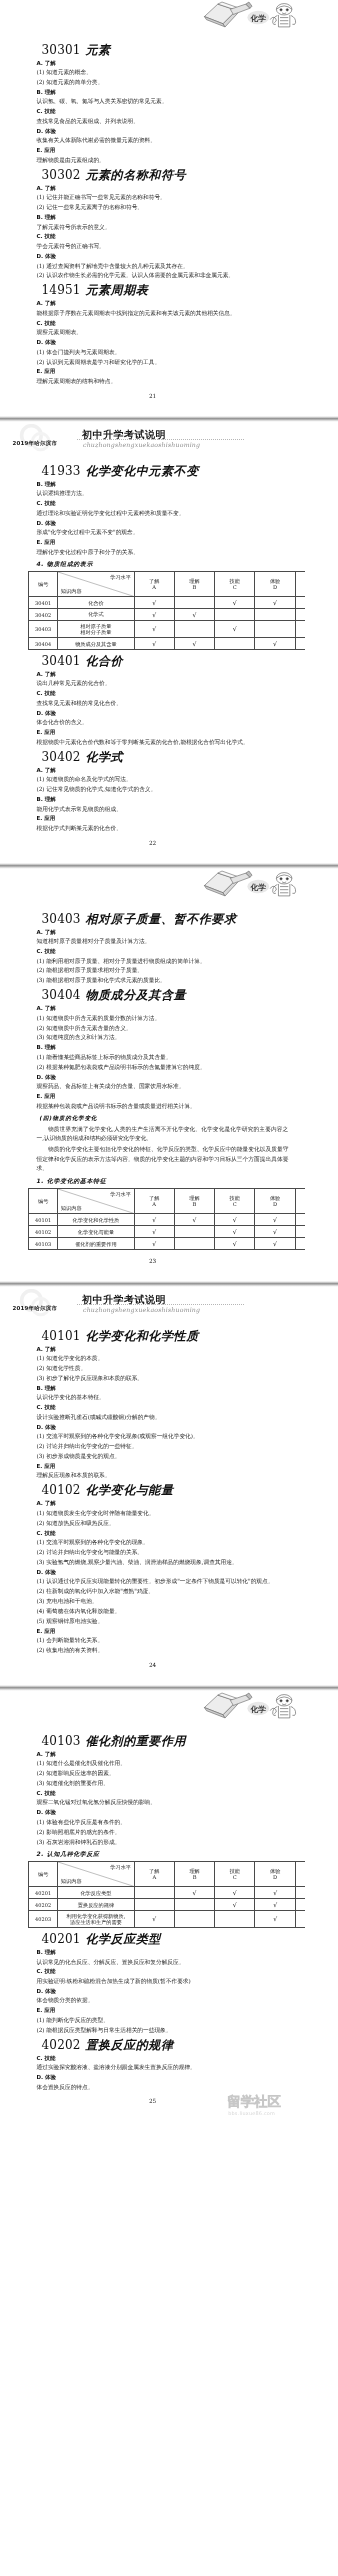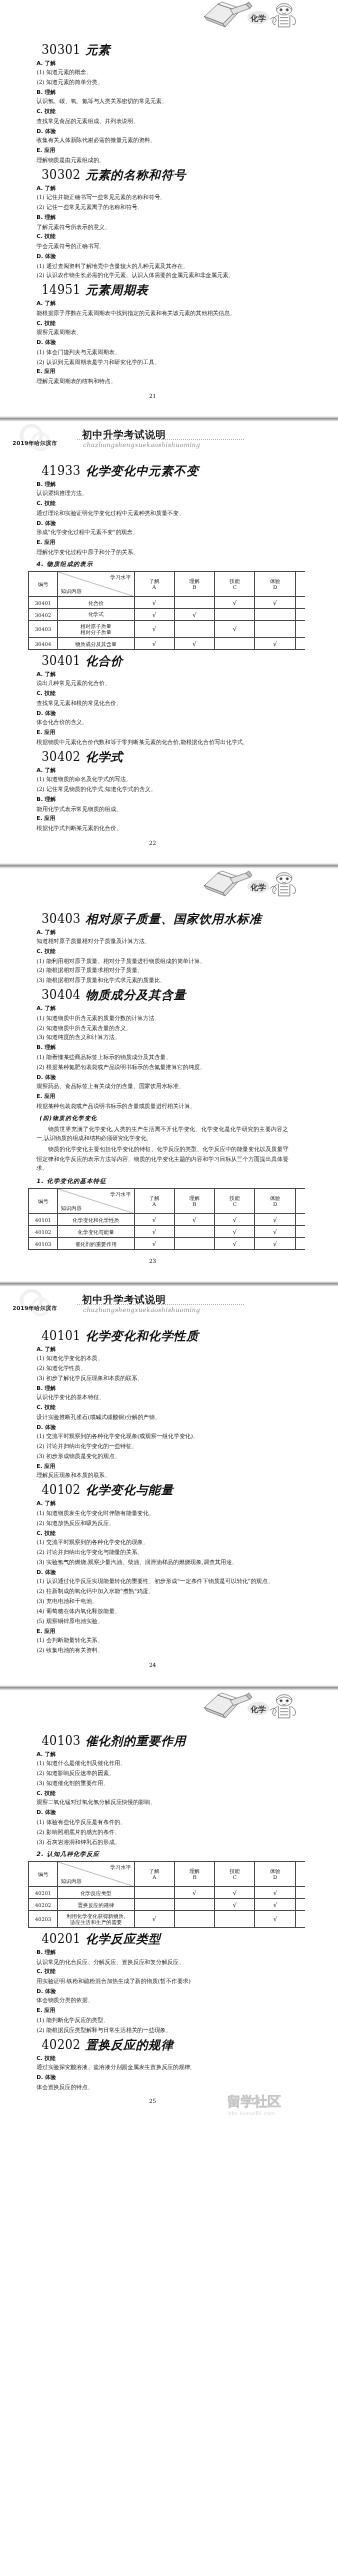--- a/index.html
+++ b/index.html
@@ -345,21 +345,21 @@
           <circle cx="152" cy="17" r="2.2" fill="#333"></circle>
           <circle cx="164" cy="17" r="2.2" fill="#333"></circle>
           <path d="M154 23 q4 3 8 0"></path>
           <path d="M147 27 L147 50 M169 27 L169 50 M147 50 L169 50"></path>
           <path d="M150 32 L166 32 M150 38 L166 38 M150 44 L166 44"></path>
           <path d="M145 28 q-10 4 -9 14 q1 5 6 3"></path>
           <path d="M171 28 q10 4 9 14 q-1 5 -6 3"></path>
         </g>
       </svg>
       <div class="content pad-top">
-        <div class="code-head"><span class="num">30403</span><span class="name">相对原子质量、国家饮用水标准</span></div>
+        <div class="code-head"><span class="num">30403</span><span class="name">相对原子质量、暂不作要求</span></div>
         <div class="lvl">A. 了解</div>
         <div class="txt">知道相对原子质量相对分子质量及计算方法。</div>
         <div class="lvl">C. 技能</div>
         <div class="txt">(1) 能利用相对原子质量、相对分子质量进行物质组成的简单计算。</div>
         <div class="txt">(2) 能根据相对原子质量求相对分子质量。</div>
         <div class="txt">(3) 能根据相对原子质量和化学式求元素的质量比。</div>
         <div class="code-head"><span class="num">30404</span><span class="name">物质成分及其含量</span></div>
         <div class="lvl">A. 了解</div>
         <div class="txt">(1) 知道物质中所含元素的质量分数的计算方法。</div>
         <div class="txt">(2) 知道物质中所含元素含量的含义。</div>

